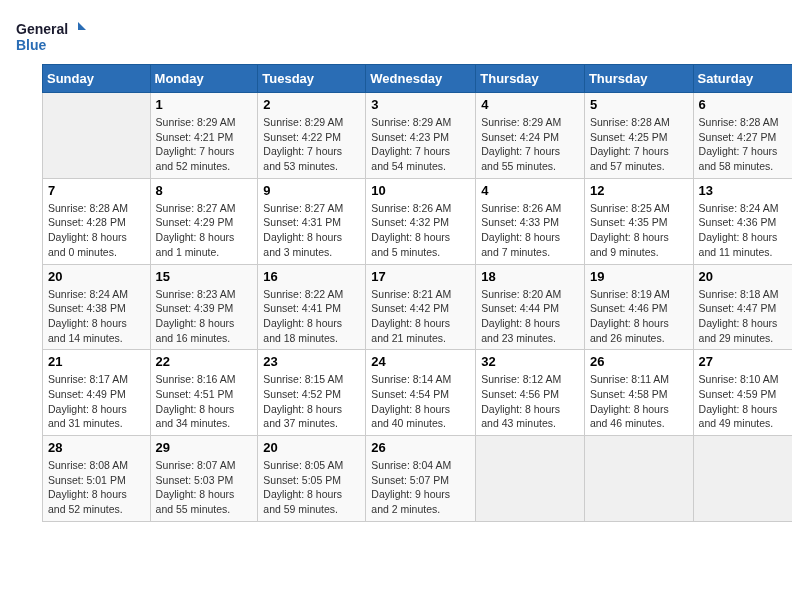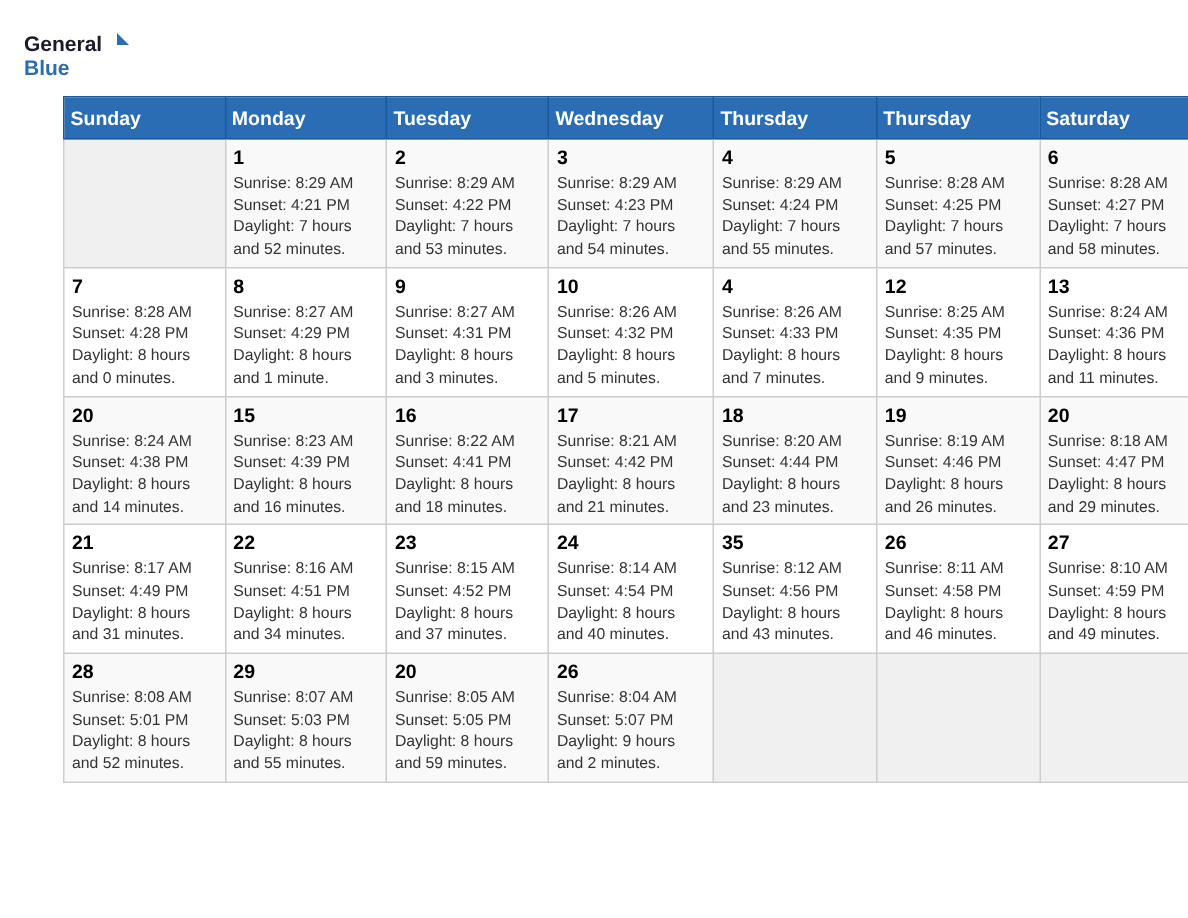--- a/index.html
+++ b/index.html
@@ -205,21 +205,21 @@
         </td>
         <td>
           <div class="day-num">23</div>
           <div class="day-info">Sunrise: 8:15 AM<br>Sunset: 4:52 PM<br>Daylight: 8 hours<br>and 37 minutes.</div>
         </td>
         <td>
           <div class="day-num">24</div>
           <div class="day-info">Sunrise: 8:14 AM<br>Sunset: 4:54 PM<br>Daylight: 8 hours<br>and 40 minutes.</div>
         </td>
         <td>
-          <div class="day-num">35</div>
+          <div class="day-num">32</div>
           <div class="day-info">Sunrise: 8:12 AM<br>Sunset: 4:56 PM<br>Daylight: 8 hours<br>and 43 minutes.</div>
         </td>
         <td>
           <div class="day-num">26</div>
           <div class="day-info">Sunrise: 8:11 AM<br>Sunset: 4:58 PM<br>Daylight: 8 hours<br>and 46 minutes.</div>
         </td>
         <td>
           <div class="day-num">27</div>
           <div class="day-info">Sunrise: 8:10 AM<br>Sunset: 4:59 PM<br>Daylight: 8 hours<br>and 49 minutes.</div>
         </td>

